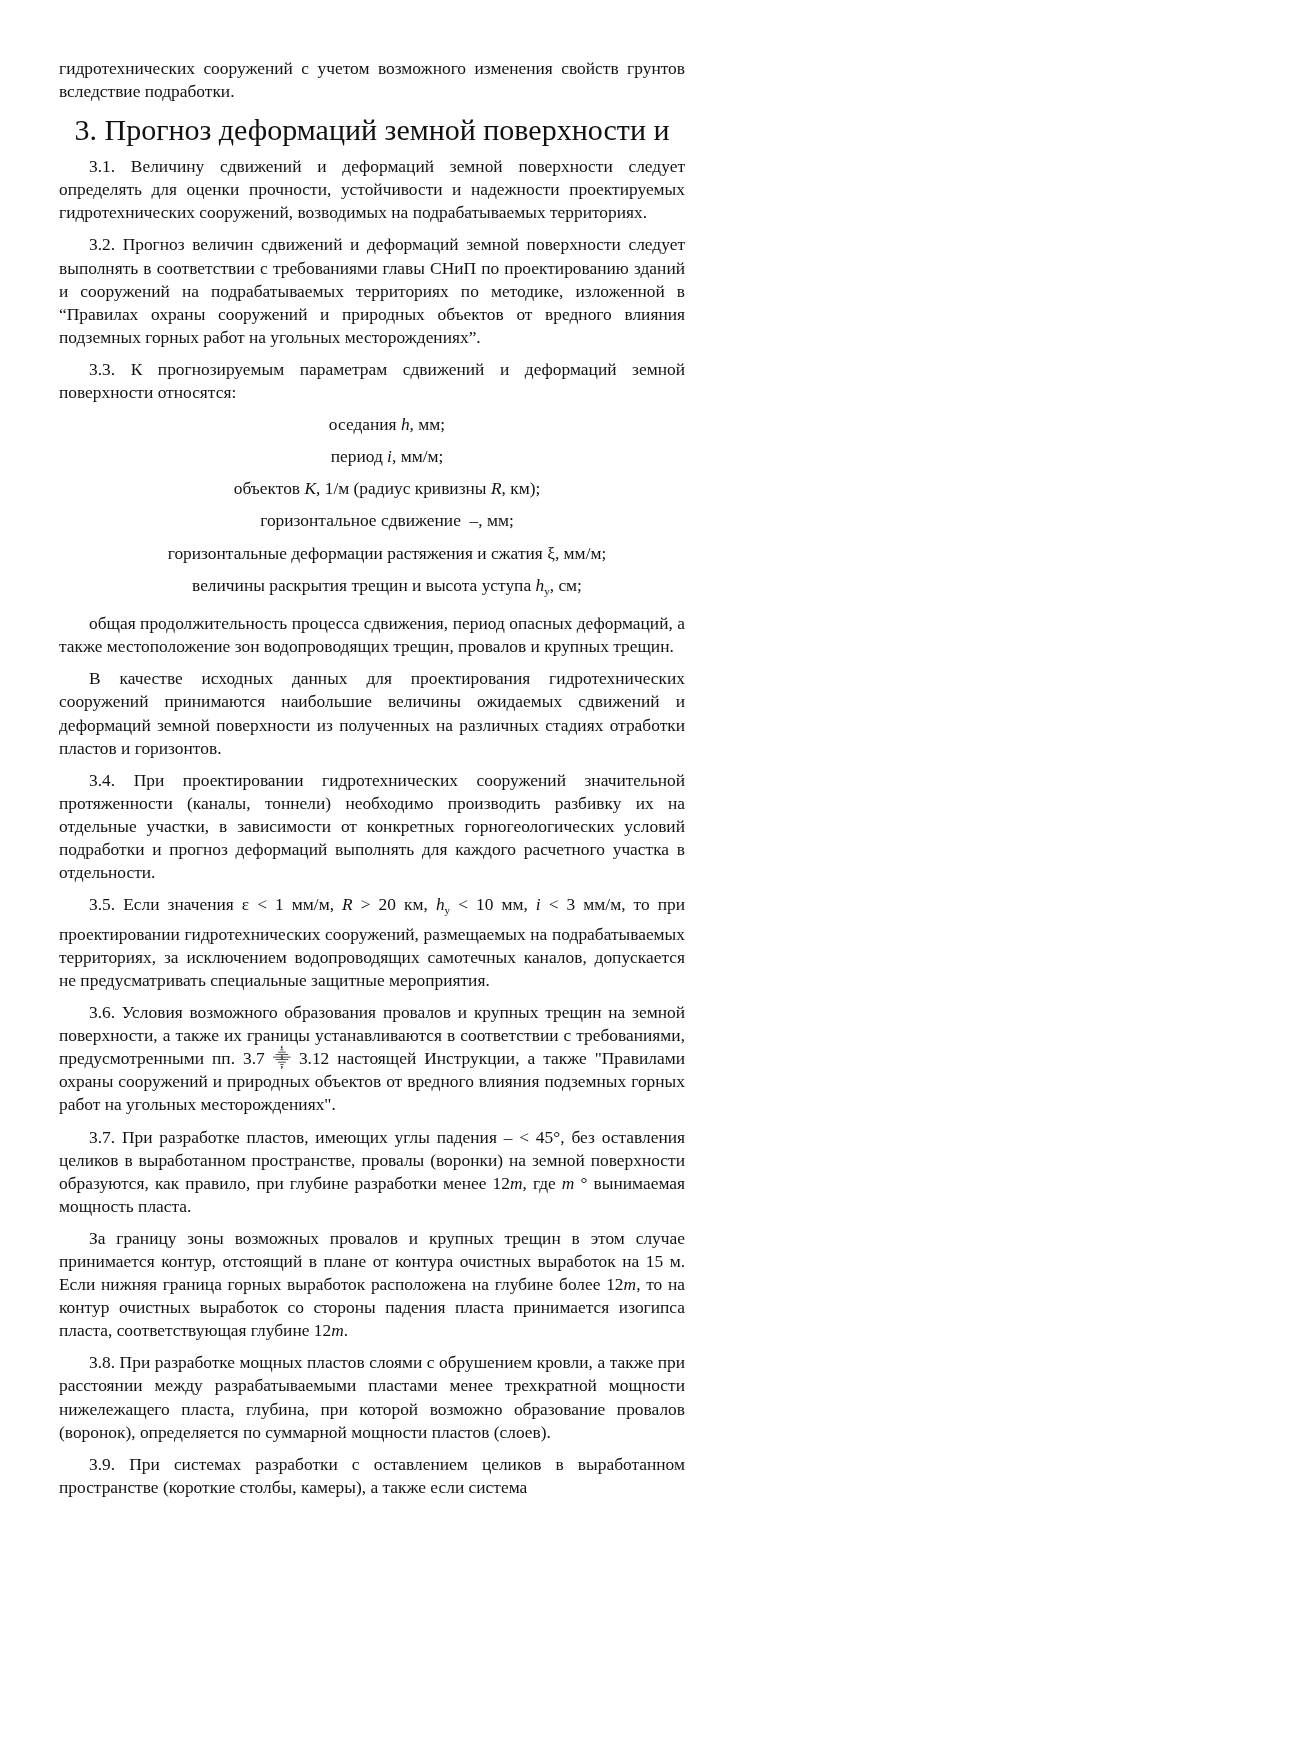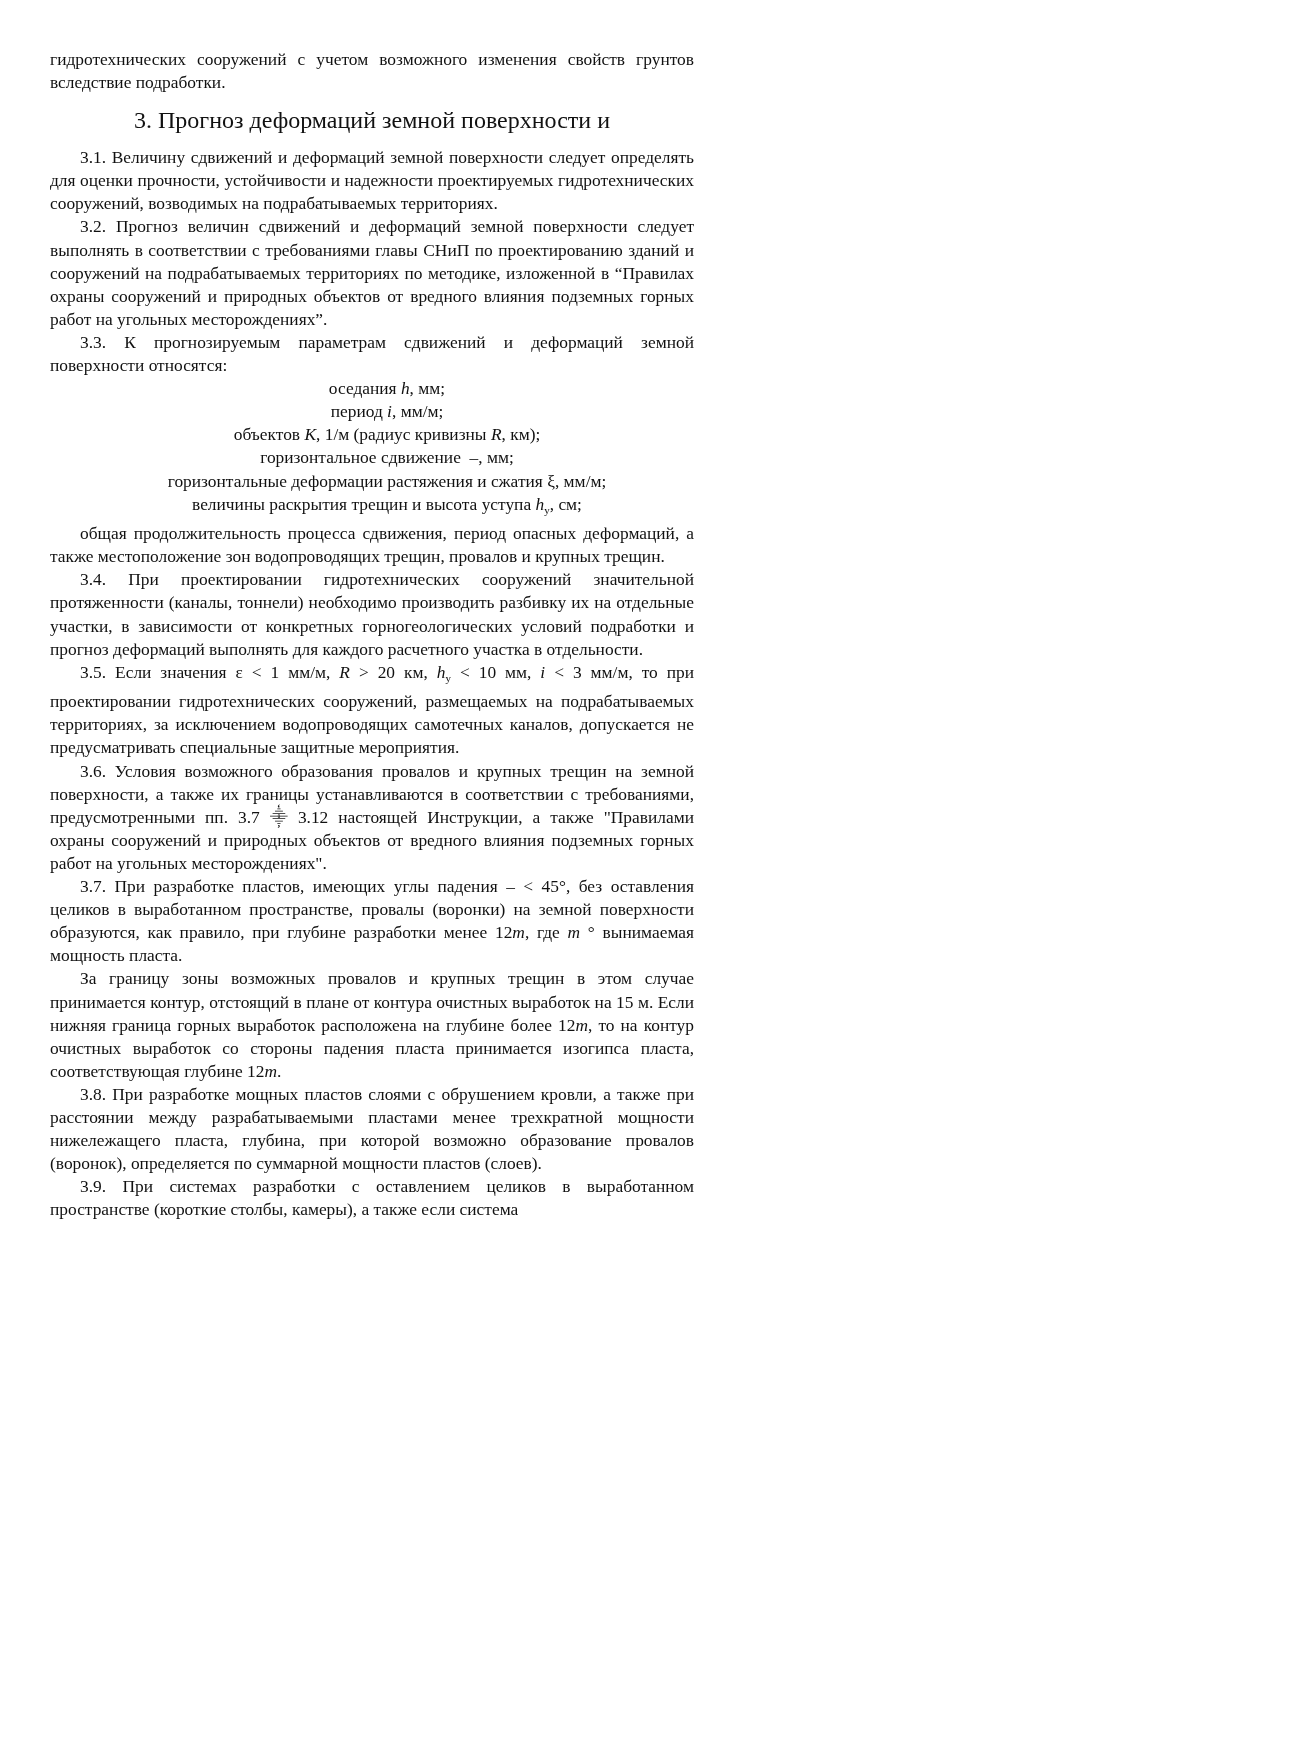--- a/index.html
+++ b/index.html
@@ -1,21 +1,21 @@
 <!DOCTYPE html>
 <html><head>
 <meta charset="utf-8">
 <style>
   html, body { margin:0; padding:0; background:#ffffff; }
   body { width:1300px; height:1755px; position:relative; overflow:hidden; }
   .page { position:absolute; left:50px; top:48px; width:644px; color:#111; font-family:"Liberation Serif", serif; font-size:17.4px; line-height:23.1px; }
-  p { margin:0; text-align:justify; }
+  p { margin:9px; text-align:justify; }
   .ind { text-indent:30px; }
   .li { text-indent:0; padding-left:30px; text-align:center; }
-  h2 { margin:10px 0 9px 0; font-weight:normal; font-size:24px; line-height:33px; text-align:center; font-family:"Liberation Serif", serif; }
+  h2 { margin:10px 0 9px 0; font-weight:normal; font-size:30px; line-height:33px; text-align:center; font-family:"Liberation Serif", serif; }
   i { font-style:italic; }
 </style>
 </head>
 <body>
 
 <div class="page">
   <p>гидротехнических сооружений с учетом возможного изменения свойств грунтов вследствие подработки.</p>
 
   <h2>
     <span>3. Прогноз деформаций земной поверхности и</span><br>
@@ -26,20 +26,21 @@
   <p class="ind">3.3. К прогнозируемым параметрам сдвижений и деформаций земной поверхности относятся:</p>
 
   <p class="li"><span>оседания </span><i>h</i><span>, мм;</span></p>
   <p class="li"><span>период </span><i>i</i><span>, мм/м;</span></p>
   <p class="li"><span>объектов </span><i>K</i><span>, 1/м (радиус кривизны </span><i>R</i><span>, км);</span></p>
   <p class="li"><span style="white-space:pre">горизонтальное сдвижение  </span><span>–</span><span>, мм;</span></p>
   <p class="li"><span>горизонтальные деформации растяжения и сжатия </span><span>ξ</span><span>, мм/м;</span></p>
   <p class="li"><span>величины раскрытия трещин и высота уступа </span><i>h</i><sub style="font-size:11px">у</sub><span>, см;</span></p>
 
   <p class="ind">общая продолжительность процесса сдвижения, период опасных деформаций, а также местоположение зон водопроводящих трещин, провалов и крупных трещин.</p>
+  <p class="ind">В качестве исходных данных для проектирования гидротехнических сооружений принимаются наибольшие величины ожидаемых сдвижений и деформаций земной поверхности из полученных на различных стадиях отработки пластов и горизонтов.</p>
   <p class="ind">3.4. При проектировании гидротехнических сооружений значительной протяженности (каналы, тоннели) необходимо производить разбивку их на отдельные участки, в зависимости от конкретных горногеологических условий подработки и прогноз деформаций выполнять для каждого расчетного участка в отдельности.</p>
 
   <p class="ind"><span>3.5. Если значения ε &lt; 1 мм/м, </span><i>R</i><span> &gt; 20 км, </span><i>h</i><sub style="font-size:11px">у</sub><span> &lt; 10 мм, </span><i>i</i><span> &lt; 3 мм/м, то при проектировании гидротехнических сооружений, размещаемых на подрабатываемых территориях, за исключением водопроводящих самотечных каналов, допускается не предусматривать специальные защитные мероприятия.</span></p>
 
   <p class="ind">3.6. Условия возможного образования провалов и крупных трещин на земной поверхности, а также их границы устанавливаются в соответствии с требованиями, предусмотренными пп. 3.7 ⸎ 3.12 настоящей Инструкции, а также "Правилами охраны сооружений и природных объектов от вредного влияния подземных горных работ на угольных месторождениях".</p>
 
   <p class="ind"><span>3.7. При разработке пластов, имеющих углы падения – &lt; 45°, без оставления целиков в выработанном пространстве, провалы (воронки) на земной поверхности образуются, как правило, при глубине разработки менее 12</span><i>m</i><span>, где </span><i>m</i><span> ° вынимаемая мощность пласта.</span></p>
 
   <p class="ind"><span>За границу зоны возможных провалов и крупных трещин в этом случае принимается контур, отстоящий в плане от контура очистных выработок на 15 м. Если нижняя граница горных выработок расположена на глубине более 12</span><i>m</i><span>, то на контур очистных выработок со стороны падения пласта принимается изогипса пласта, соответствующая глубине 12</span><i>m</i><span>.</span></p>
 

